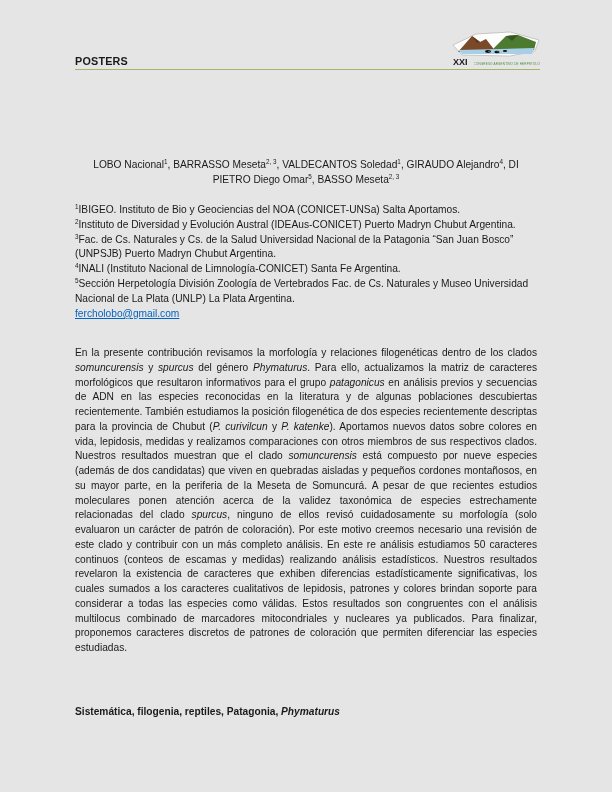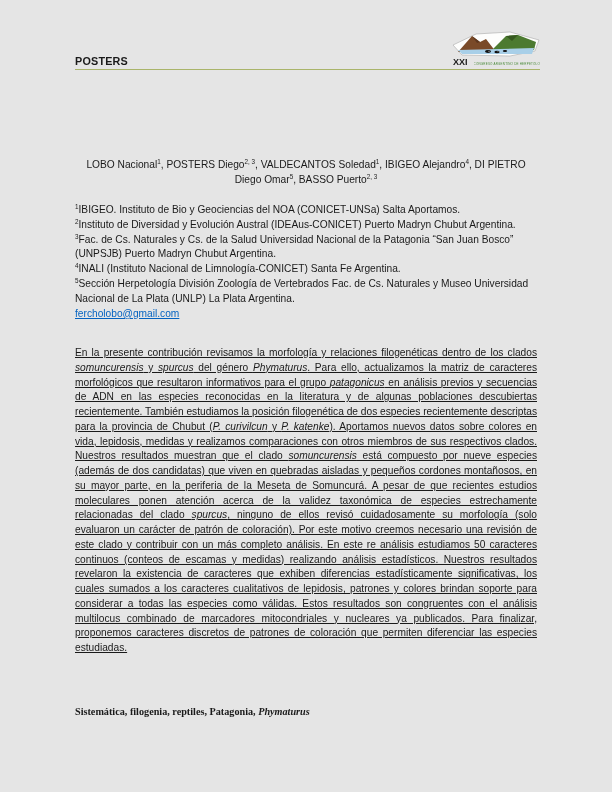--- a/index.html
+++ b/index.html
@@ -5,21 +5,21 @@
   html,body{margin:0;padding:0;background:#ffffff;}
   .page{
     position:relative;
     width:612px;height:792px;
     background:#e5e5e5;
     font-family:"Liberation Sans",sans-serif;
     color:#1a1a1a;
     overflow:hidden;
   }
   .it{font-style:italic;}
-  .bd{font-weight:bold;font-family:Liberation Serif, serif;}
+  .bd{font-weight:bold;}
   sup{font-size:0.62em;vertical-align:super;line-height:0;}
 
   .posters-label{
     position:absolute;left:75px;top:55px;
     font-size:10.8px;font-weight:bold;letter-spacing:0.2px;
   }
   .header-rule{
     position:absolute;left:75px;top:69px;width:465px;
     border-top:1.8px solid #a9b46a;
   }
@@ -44,21 +44,21 @@
   .affils{
     position:absolute;left:75px;top:203px;width:462px;
     font-size:10.2px;line-height:14.8px;
   }
   .affil{margin:0;}
   .email-link{
     color:#0563c1;text-decoration:underline;cursor:pointer;text-align:right;
   }
   .abstract{
     position:absolute;left:75px;top:346px;width:462px;
-    font-size:10.2px;line-height:14.75px;text-align:justify;text-decoration:underline;
+    font-size:10.2px;line-height:14.75px;text-align:justify;
   }
   .keywords{
     position:absolute;left:75px;top:705px;width:462px;
     font-size:10.2px;line-height:14.8px;
   }
   .page-number{
     position:absolute;left:0;top:732px;width:612px;
     text-align:center;font-size:10.2px;
   }
 </style>
@@ -84,21 +84,21 @@
       <circle cx="37" cy="20.2" r="0.5" fill="#ffffff"></circle>
       <circle cx="46" cy="20.7" r="0.45" fill="#ffffff"></circle>
     </svg>
     <div class="logo-caption-row">
       <span class="logo-numeral">XXI</span>
       <span class="logo-caption">CONGRESO ARGENTINO DE HERPETOLOGIA</span>
     </div>
   </div>
 
 
-  <div class="authors"><span>LOBO Nacional</span><sup>1</sup><span>, POSTERS Diego</span><sup>2, 3</sup><span>, VALDECANTOS Soledad</span><sup>1</sup><span>, IBIGEO Alejandro</span><sup>4</sup><span>, DI PIETRO Diego Omar</span><sup>5</sup><span>, BASSO Puerto</span><sup>2, 3</sup></div>
+  <div class="authors"><span>LOBO Nacional</span><sup>1</sup><span>, BARRASSO Meseta</span><sup>2, 3</sup><span>, VALDECANTOS Soledad</span><sup>1</sup><span>, GIRAUDO Alejandro</span><sup>4</sup><span>, DI PIETRO Diego Omar</span><sup>5</sup><span>, BASSO Meseta</span><sup>2, 3</sup></div>
 
   <div class="affils">
     <p class="affil"><sup>1</sup><span>IBIGEO. Instituto de Bio y Geociencias del NOA (CONICET-UNSa) Salta Aportamos.</span></p>
     <p class="affil"><sup>2</sup><span>Instituto de Diversidad y Evolución Austral (IDEAus-CONICET) Puerto Madryn Chubut Argentina.</span></p>
     <p class="affil"><sup>3</sup><span>Fac. de Cs. Naturales y Cs. de la Salud Universidad Nacional de la Patagonia “San Juan Bosco” (UNPSJB) Puerto Madryn Chubut Argentina.</span></p>
     <p class="affil"><sup>4</sup><span>INALI (Instituto Nacional de Limnología-CONICET) Santa Fe Argentina.</span></p>
     <p class="affil"><sup>5</sup><span>Sección Herpetología División Zoología de Vertebrados Fac. de Cs. Naturales y Museo Universidad Nacional de La Plata (UNLP) La Plata Argentina.</span></p>
     <a class="email-link">fercholobo@gmail.com</a>
   </div>
 

